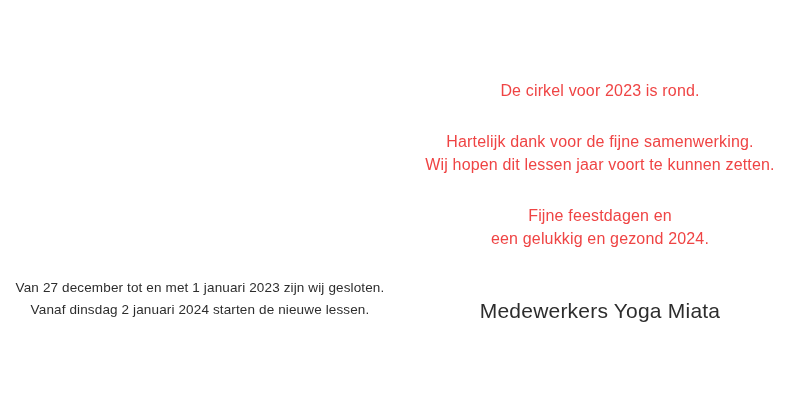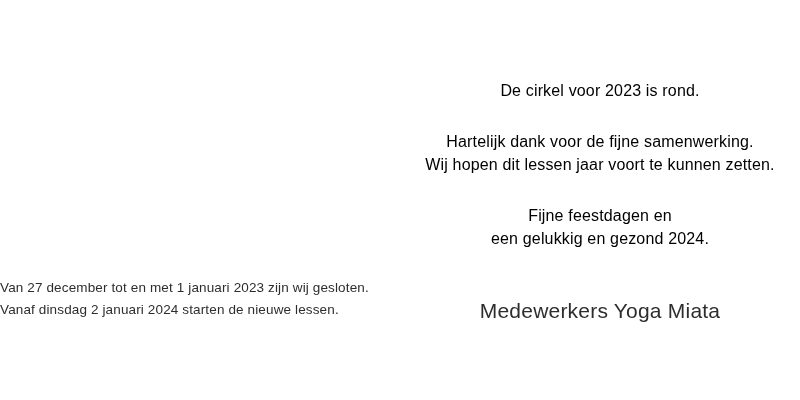--- a/index.html
+++ b/index.html
@@ -31,34 +31,35 @@
   }
 
   .page-left  { left: 0; }
   .page-right { left: 400px; }
 
   .closure-notice {
     position: absolute;
     top: 277px;
     left: 0;
     width: 400px;
+    text-align: center;
     color: #2d2d2d;
     font-size: 13.5px;
     line-height: 22px;
     letter-spacing: 0.01em;
     font-weight: 400;
   }
 
   .greeting-block {
     position: absolute;
     top: 79px;
     left: 0;
     width: 400px;
     text-align: center;
-    color: #000000;
+    color: #ef4444;
     font-size: 16px;
     line-height: 23px;
     letter-spacing: 0.01em;
     font-weight: 400;
   }
 
   .greeting-block p.para { margin: 0; }
   .greeting-block p.para + p.para { margin-top: 28px; }
 
   .signature-line {

